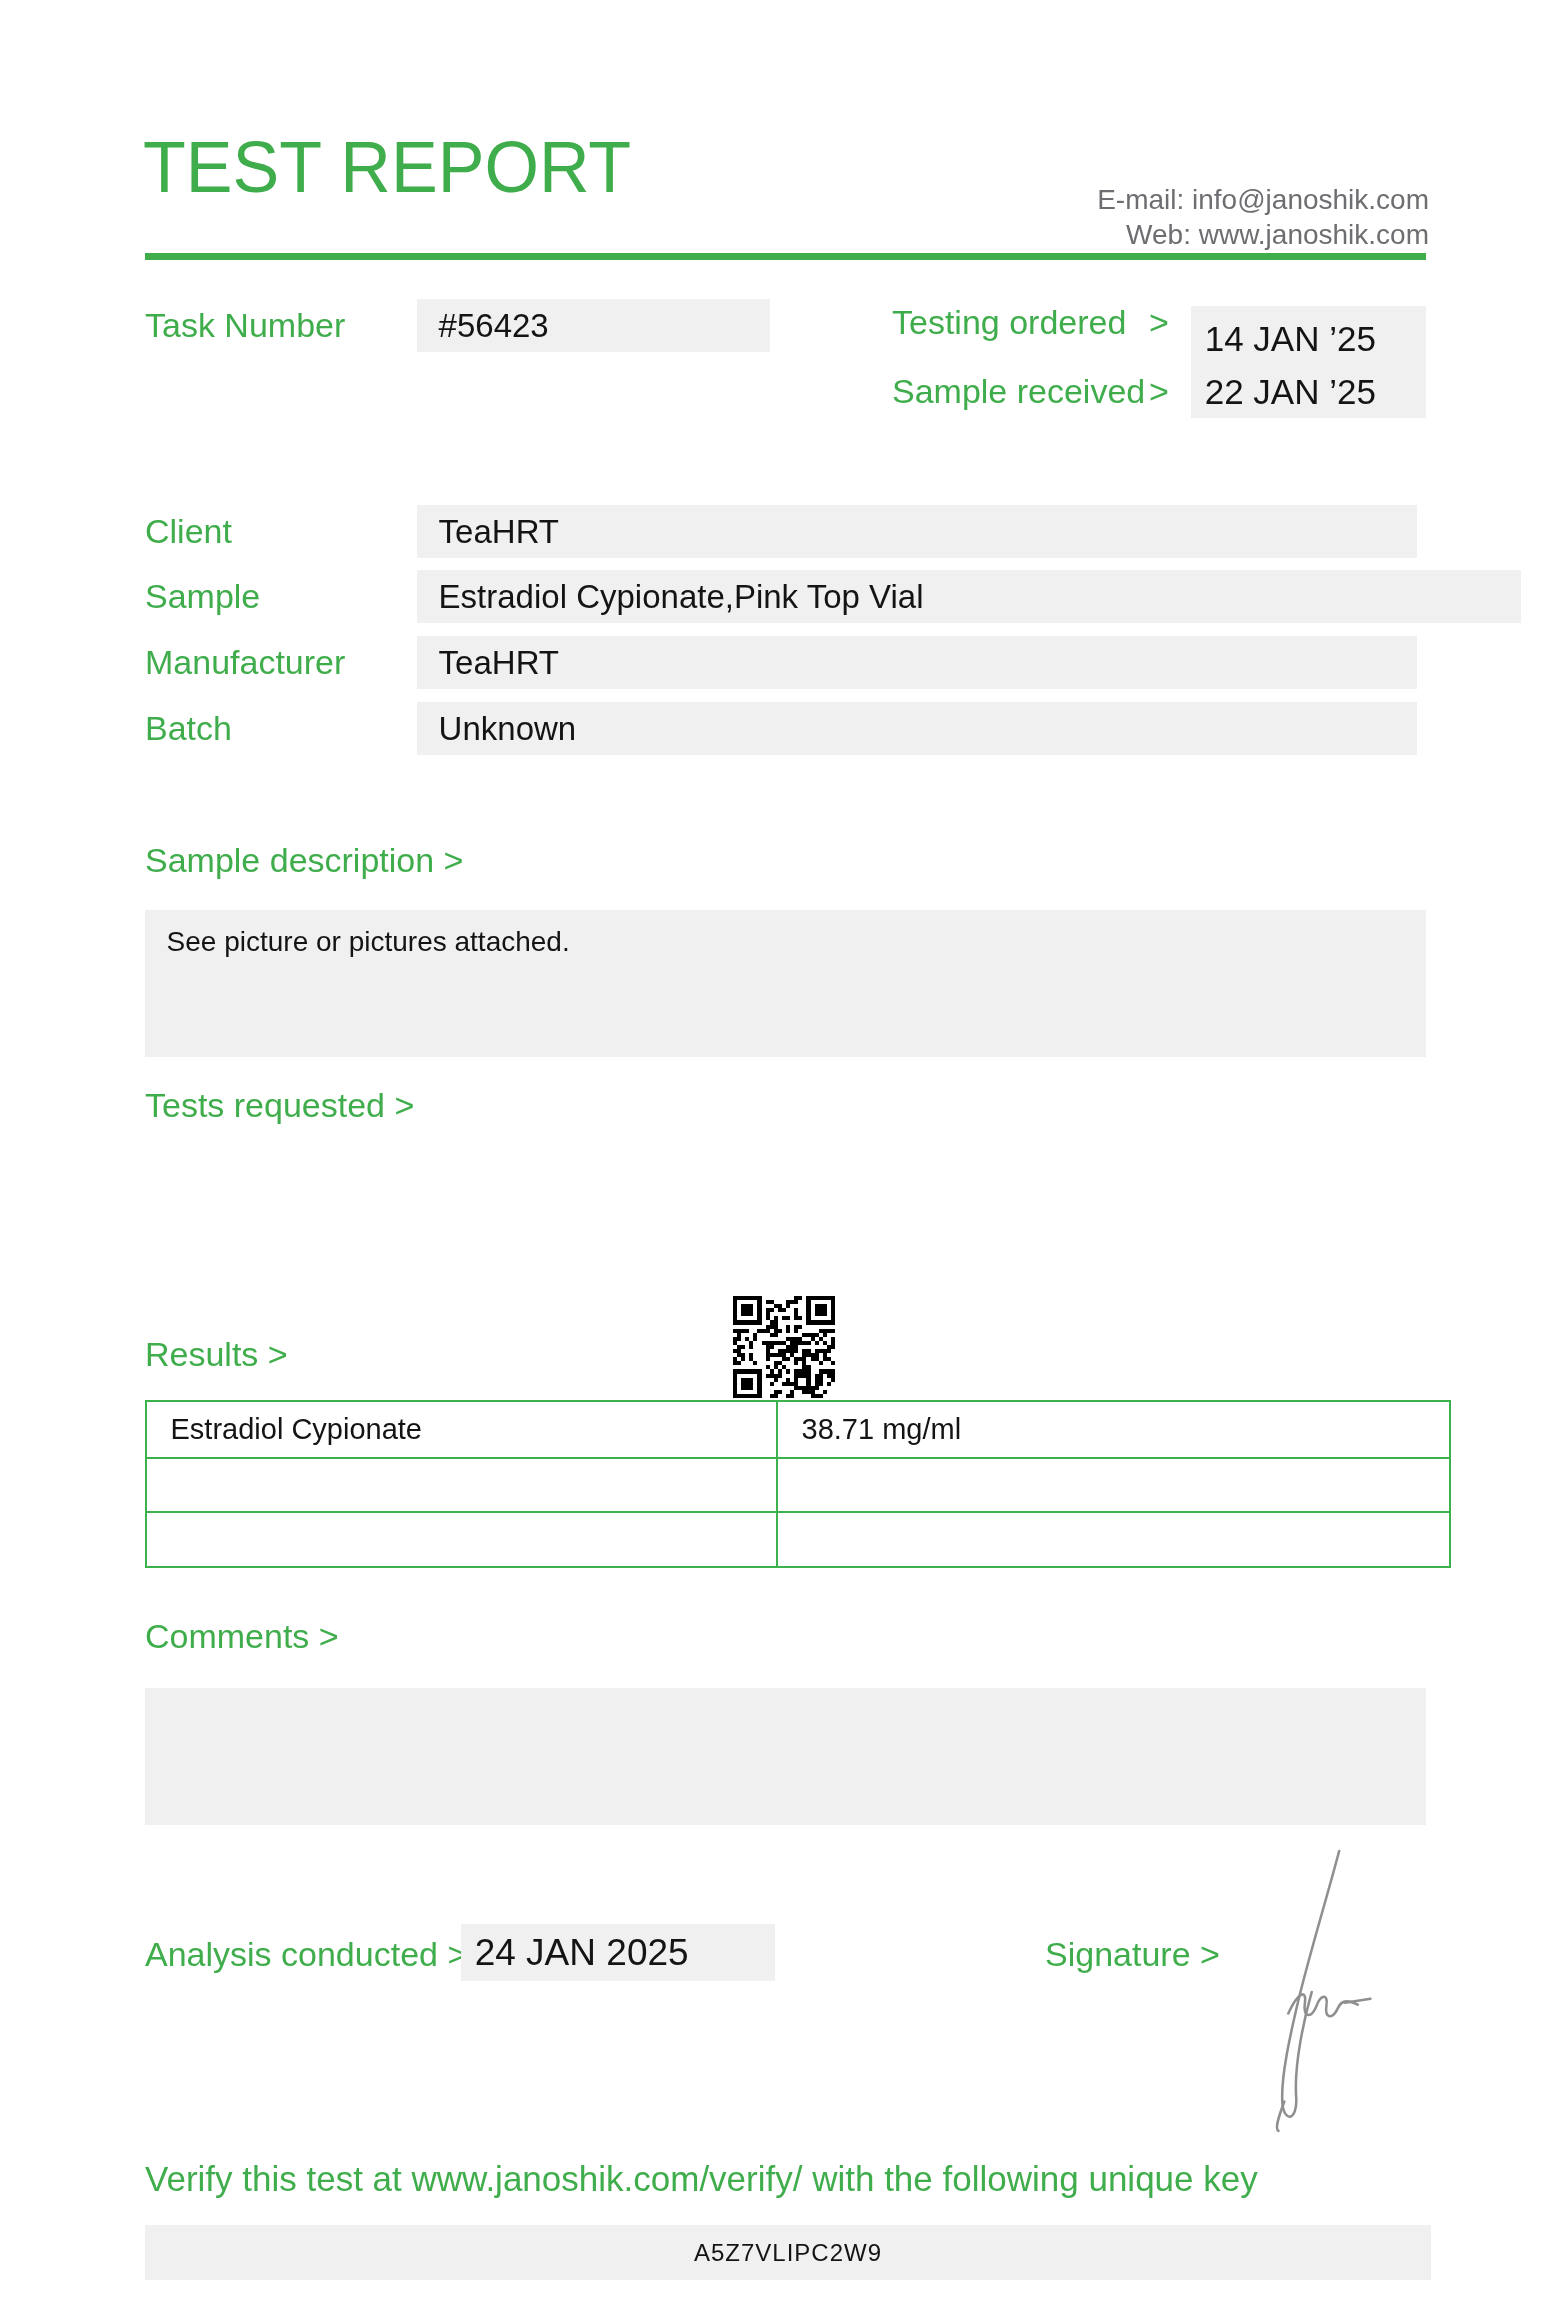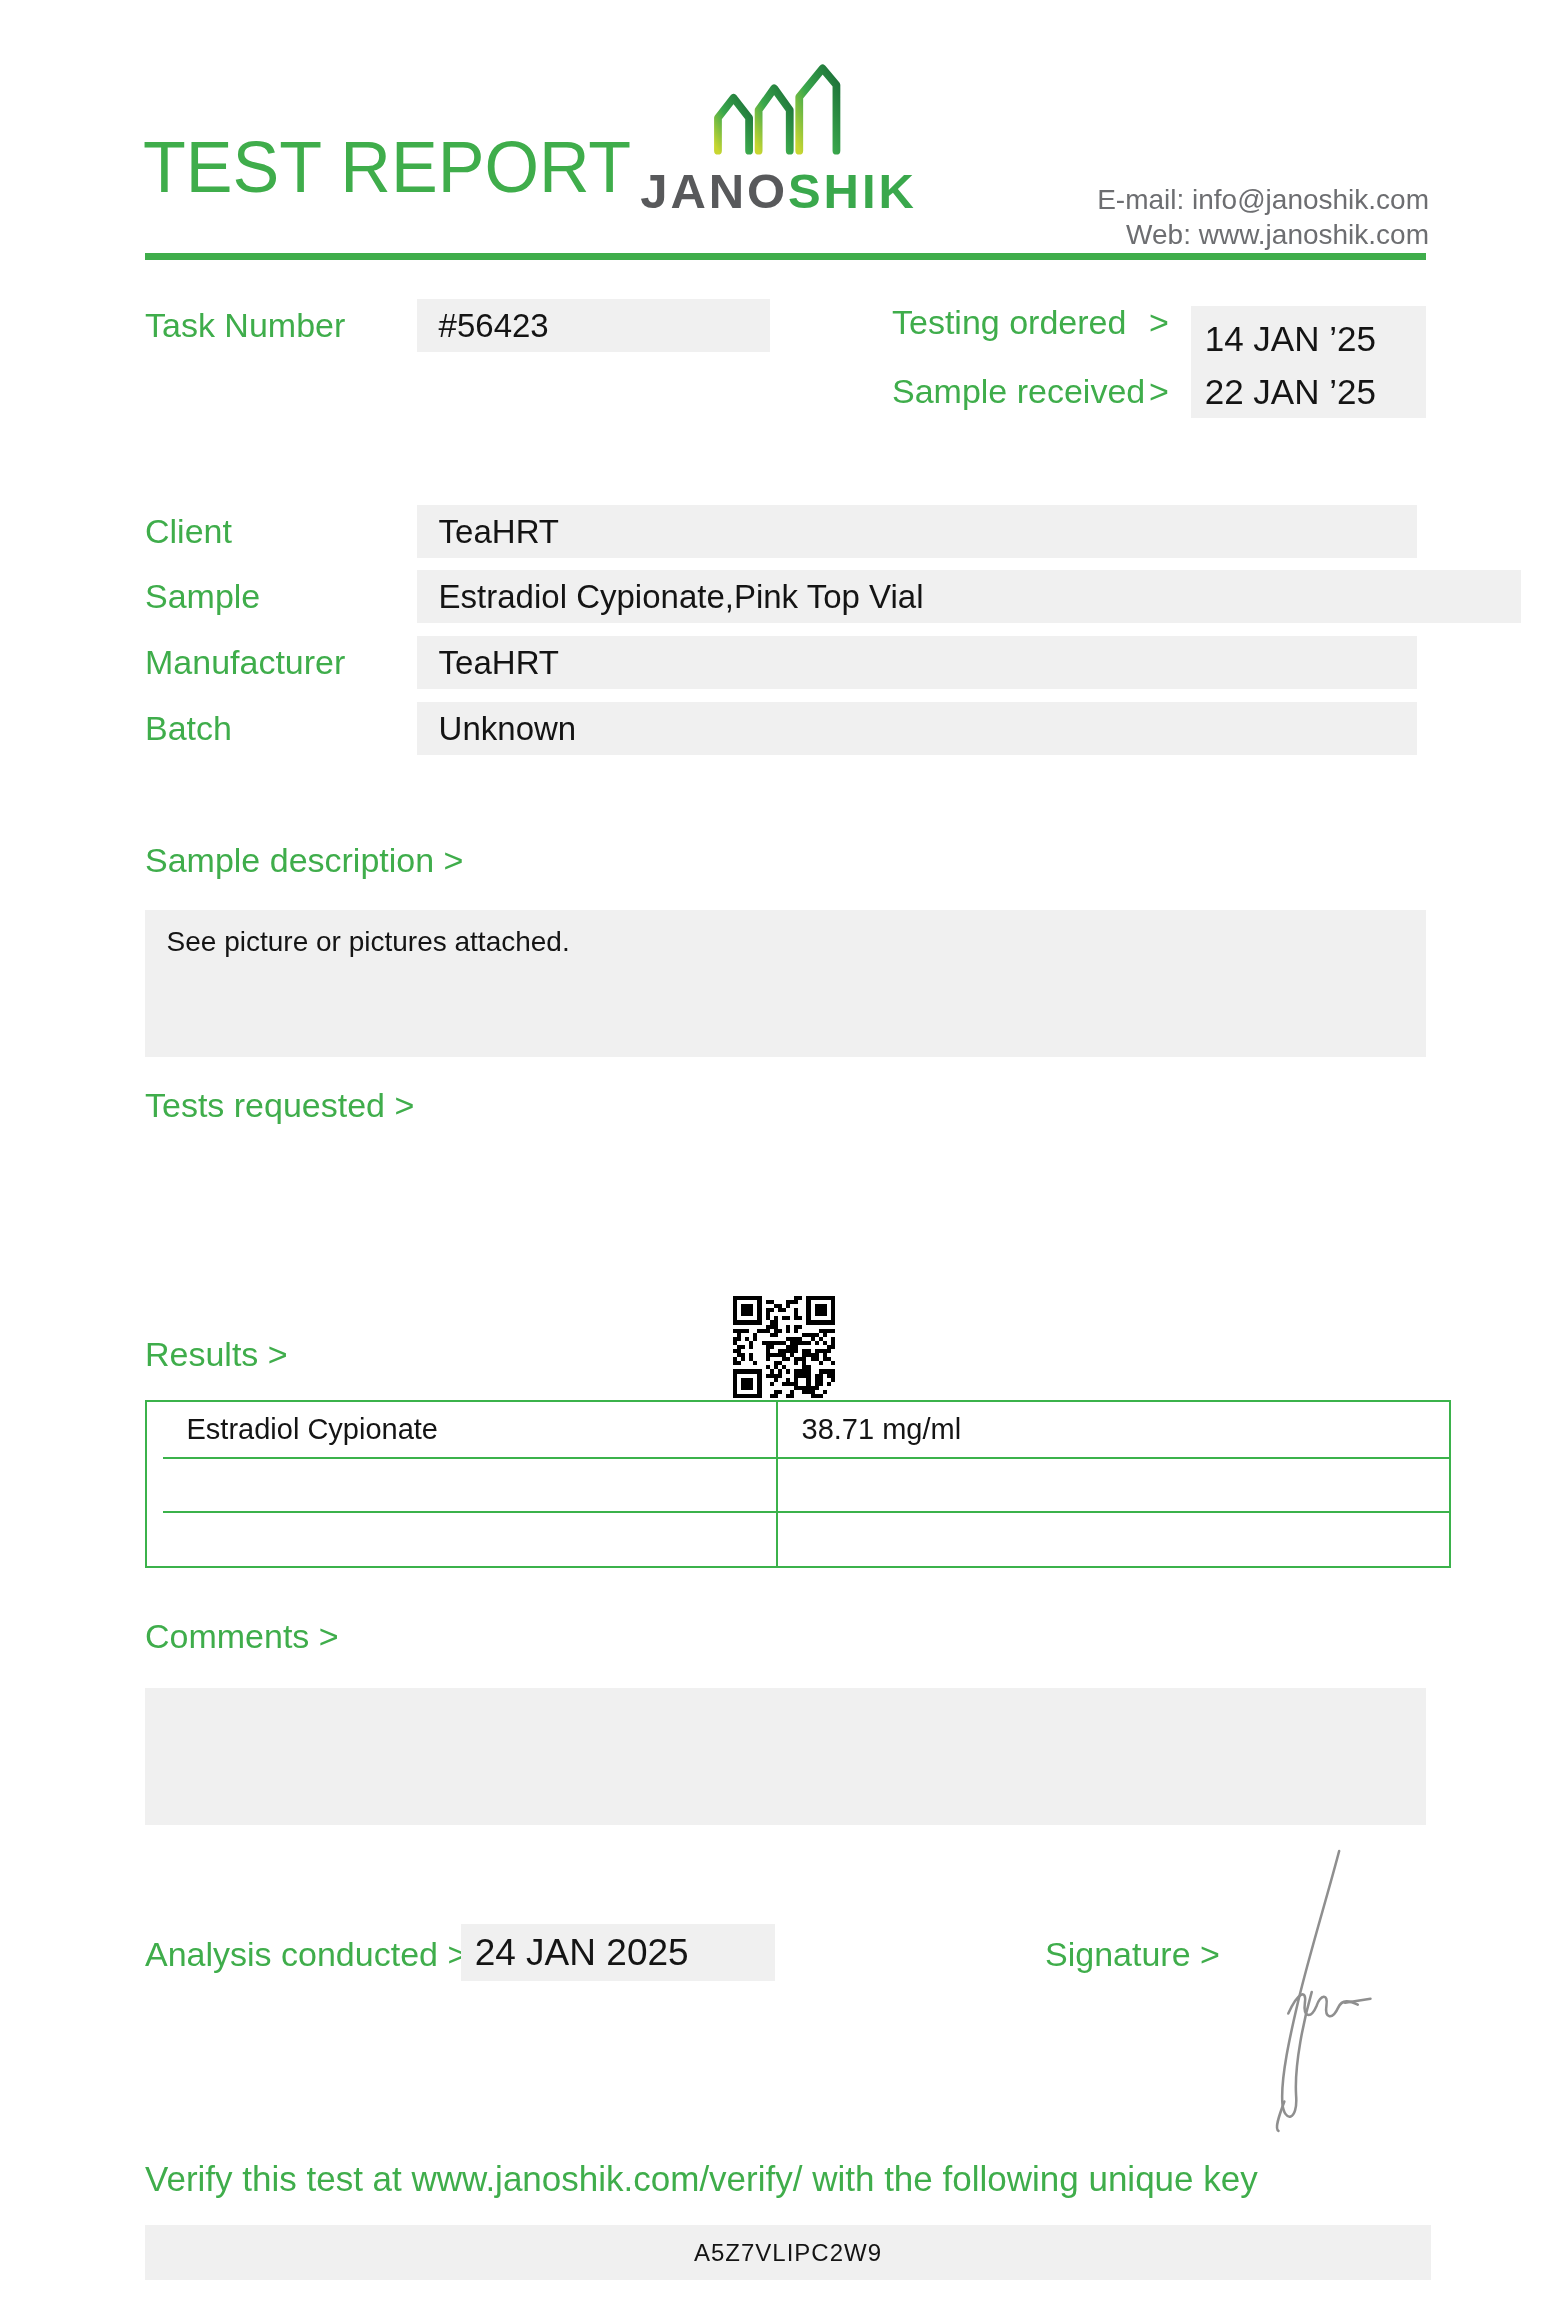--- a/index.html
+++ b/index.html
@@ -26,53 +26,34 @@
   .vbox{background:#f0f0f0;color:#141414;font-size:33px;display:flex;align-items:center;padding-left:21.6px;box-sizing:border-box;}
   .heading{color:#3fad4b;font-size:34px;white-space:nowrap;}
   .bigbox{background:#f0f0f0;color:#141414;font-size:28px;padding:15.7px 21.6px;box-sizing:border-box;}
   
   .rtable{
     left:145px;top:1400px;width:1306px;height:168px;
     display:grid;grid-template-columns:631px 1fr;grid-auto-rows:1fr;
     border:2.9px solid #3bb24b;box-sizing:border-box;background:#fff;
   }
   .rcell{display:flex;align-items:center;padding-left:23.5px;font-size:29px;color:#141414;box-sizing:border-box;}
-  .rcell.c1{border-right:2.9px solid #3bb24b;margin-left:16px;}
+  .rcell.c1{border-right:2.9px solid #3bb24b;}
   .rcell.rowline{border-top:2.9px solid #3bb24b;}
   
   .verify{left:145px;top:2159px;width:1286px;font-size:35px;color:#3fad4b;white-space:nowrap;}
   .keybox{left:145px;top:2225px;width:1286px;height:55px;background:#f0f0f0;display:flex;align-items:center;justify-content:center;
           font-size:24px;letter-spacing:1px;color:#141414;}
 </style>
 </head>
 <body>
 
 <div class="page">
 
   <div class="abs title">TEST REPORT</div>
 
-  <div class="abs logo-wrap">
-    <svg class="logo-icon" width="147" height="98" viewBox="0 0 170 110">
-      <defs>
-        <linearGradient id="lg" x1="0" y1="1" x2="1" y2="0">
-          <stop offset="0" stop-color="#c8d631"></stop>
-          <stop offset="0.45" stop-color="#3aa84c"></stop>
-          <stop offset="1" stop-color="#1b6e38"></stop>
-        </linearGradient>
-      </defs>
-      <g fill="none" stroke="url(#lg)" stroke-width="9" stroke-linecap="round" stroke-linejoin="round">
-        <path d="M15 102 V64 L33 41 L51 64 V102"></path>
-        <path d="M62 102 V55 L80 30 L98 55 V102"></path>
-        <path d="M109 102 V40 L136 7 L152 26 V102"></path>
-      </g>
-    </svg>
-    <div class="logo-text">
-      <span class="logo-jano">JANO</span><span class="logo-shik">SHIK</span>
-    </div>
-  </div>
 
   <div class="abs contact">
     <div>E-mail: info@janoshik.com</div>
     <div>Web: www.janoshik.com</div>
   </div>
 
   <div class="abs divider"></div>
 
   <div class="abs glabel" style="left:145px;top:299px;line-height:53px;">Task Number</div>
   <div class="abs vbox" style="left:417px;top:299px;width:353px;height:53px;">#56423</div>

